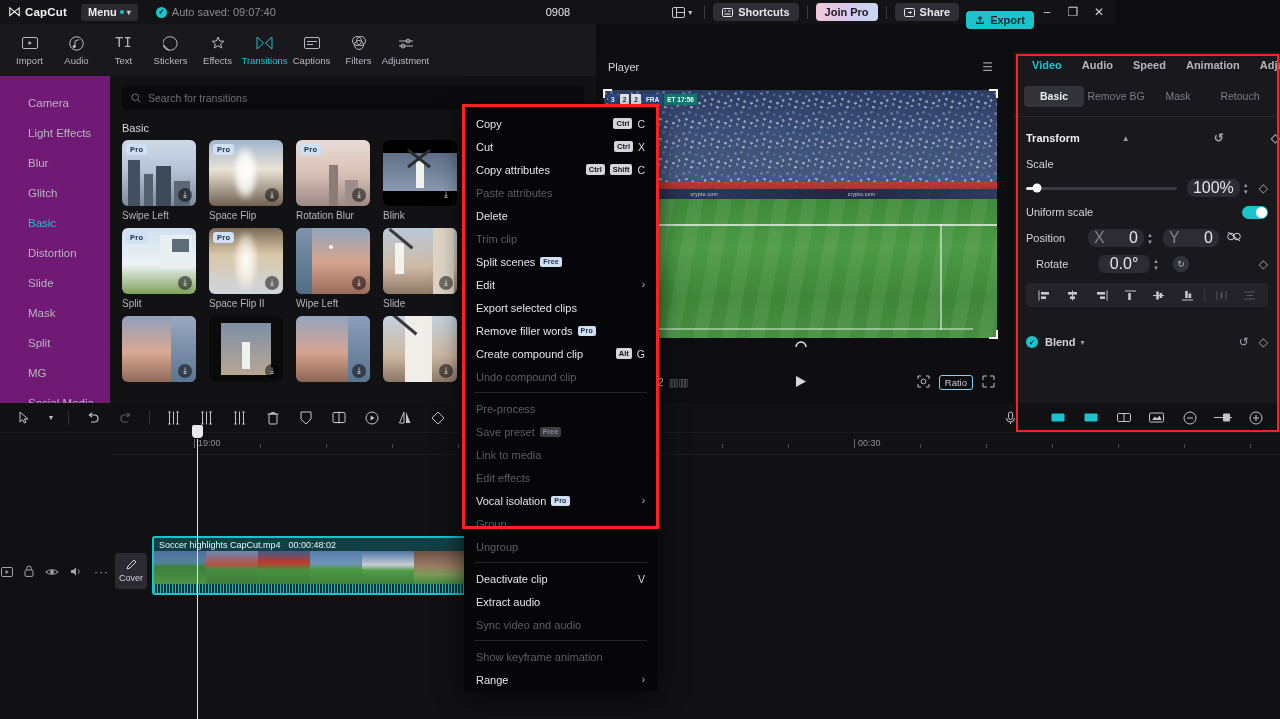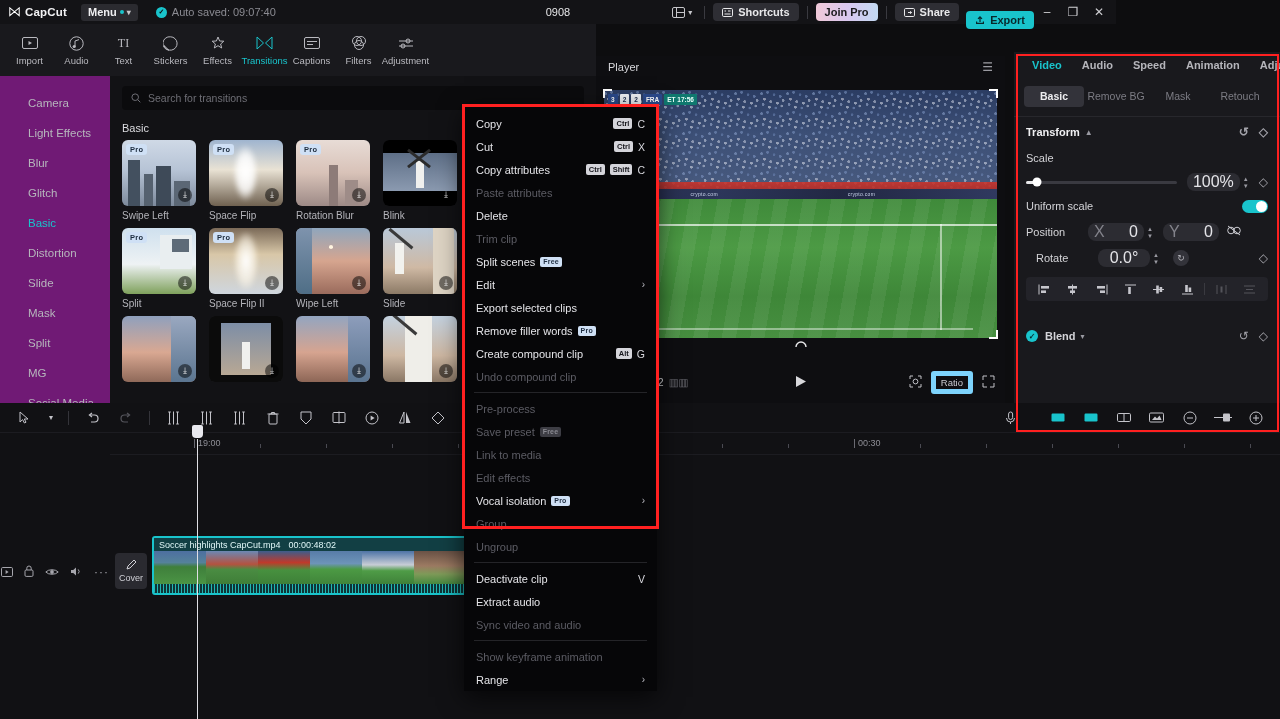--- a/index.html
+++ b/index.html
@@ -151,34 +151,34 @@
   .handle-bl { left:-1px; bottom:-1px; border-right:none; border-top:none; }
   .handle-br { right:-1px; bottom:-1px; border-left:none; border-top:none; }
   .rot-handle { position:absolute; left:50%; transform:translateX(-50%); bottom:-14px;
     width:14px; height:14px; }
   .player-ctl { position:absolute; left:0; right:0; bottom:8px; height:26px;
     display:flex; align-items:center; padding:0 10px; font-size:10.5px; color:#c2c2c8; }
   .tc { letter-spacing:.2px; color:#d2d2d6; }
   .tc-sep { margin:0 5px; color:#6a6a71; }
   .play-wrap { position:absolute; left:0; right:0; display:flex; justify-content:center; pointer-events:none; }
   .pr-right { margin-left:auto; display:flex; align-items:center; gap:9px; }
-  .ratio-btn { border:5px solid #7dd3fc; border-radius:3px; padding:1px 5px; font-size:9.5px; color:#c8c8ce; }
+  .ratio-btn { border:1px solid #7dd3fc; border-radius:3px; padding:1px 5px; font-size:9.5px; color:#c8c8ce; }
 
   
   .inspector { position:absolute; left:1014px; top:52px; width:266px; height:380px; background:#19191d; }
   .insp-tabs { display:flex; align-items:center; height:26px; padding:0 8px; gap:0; }
   .insp-tab { font-size:11px; color:#b5b5bb; font-weight:bold; padding:0 10px; white-space:nowrap; }
   .insp-tab.active { color:#19c4cc; }
   .subtabs { display:flex; align-items:center; height:24px; margin:6px 10px 0 10px; gap:2px; }
   .subtab { flex:1; height:21px; display:flex; align-items:center; justify-content:center;
     font-size:10.5px; color:#7c7c84; border-radius:4px; }
   .subtab.active { background:#33333a; color:#eeeef0; font-weight:bold; }
   .insp-divider { height:1px; background:#27272c; margin:8px 0 0 0; }
   .row { display:flex; align-items:center; height:26px; padding:0 12px; font-size:11px; color:#d4d4d8; }
-  .row.head { font-weight:bold; color:#f0f0f2; margin-top:2px; }
+  .row.head { font-weight:bold; color:#f0f0f2; margin-top:8px;gap:37px; }
   .row .grow { flex:1; }
   .ic-btn { color:#a2a2a9; font-size:12px; margin-left:10px; }
   .slider { position:relative; flex:1; height:3px; background:#3a3a41; border-radius:2px; margin-right:10px; }
   .slider .fill { position:absolute; left:0; top:0; bottom:0; width:7%; background:#e8e8ea; border-radius:2px; }
   .slider .knob { position:absolute; left:7%; top:50%; transform:translate(-50%,-50%);
     width:9px; height:9px; border-radius:50%; background:#fff; }
   .numbox { height:18px; min-width:52px; background:#2c2c32; border-radius:8px;
     display:flex; align-items:center; justify-content:flex-end; padding:5px 6px;
     font-size:16px; color:#e4e4e8; }
   .numbox.xy { justify-content:space-between; min-width:56px; }
@@ -326,21 +326,21 @@
       <span class="ti">
         <svg width="15" height="15" viewBox="0 0 15 15">
             <circle cx="7.5" cy="7.5" r="6.7" fill="none" stroke="currentColor"></circle>
             <path d="M6 10.5 V5 L10 3.6" fill="none" stroke="currentColor"></path>
             <circle cx="5.2" cy="10.5" r="1.6" fill="currentColor"></circle>
           </svg>
       </span>
       <span>Audio</span>
     </div>
     <div class="tooltab">
-      <span class="ti" style="font-size:12px;font-family:Liberation Serif, serif;">TI</span>
+      <span class="ti" style="font-size:14px;font-family:Liberation Mono, monospace;">TI</span>
       <span>Text</span>
     </div>
     <div class="tooltab">
       <span class="ti">
         <svg width="15" height="15" viewBox="0 0 15 15">
             <path d="M7.5 0.8 A6.7 6.7 0 1 1 1 9.5 L5.8 14.2 A6.7 6.7 0 0 1 7.5 0.8 Z" fill="none" stroke="currentColor"></path>
           </svg>
       </span>
       <span>Stickers</span>
     </div>

